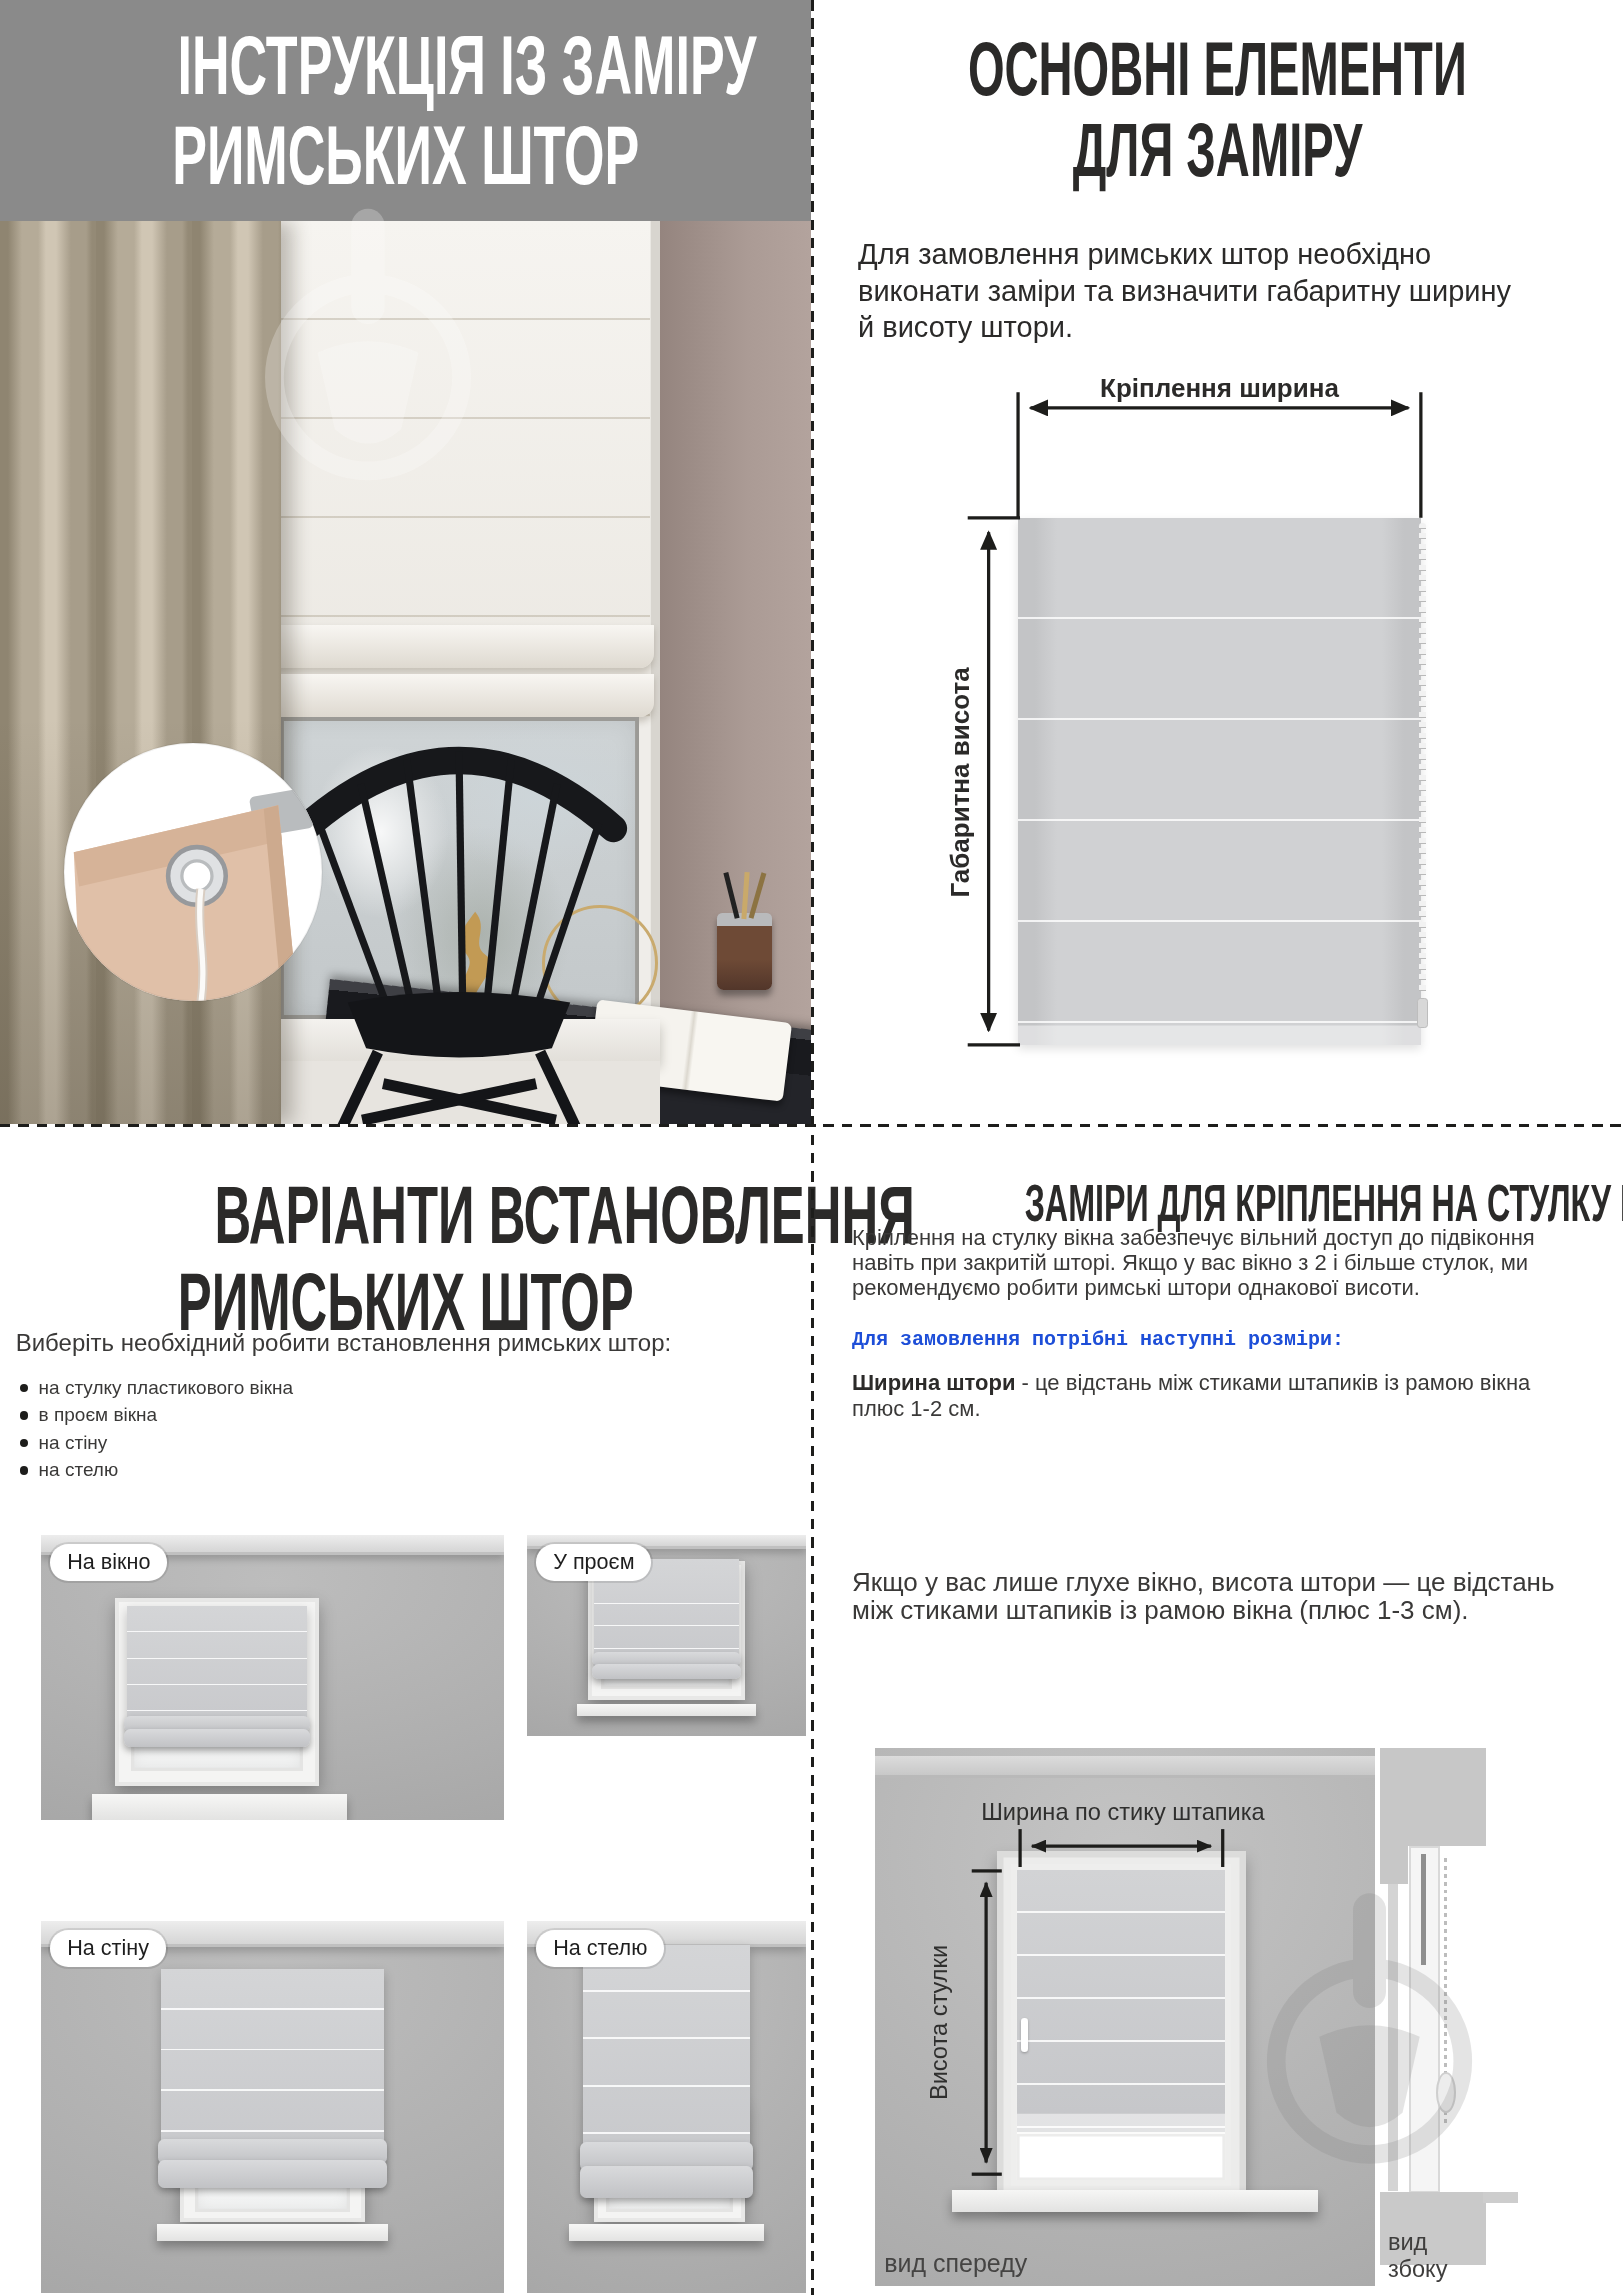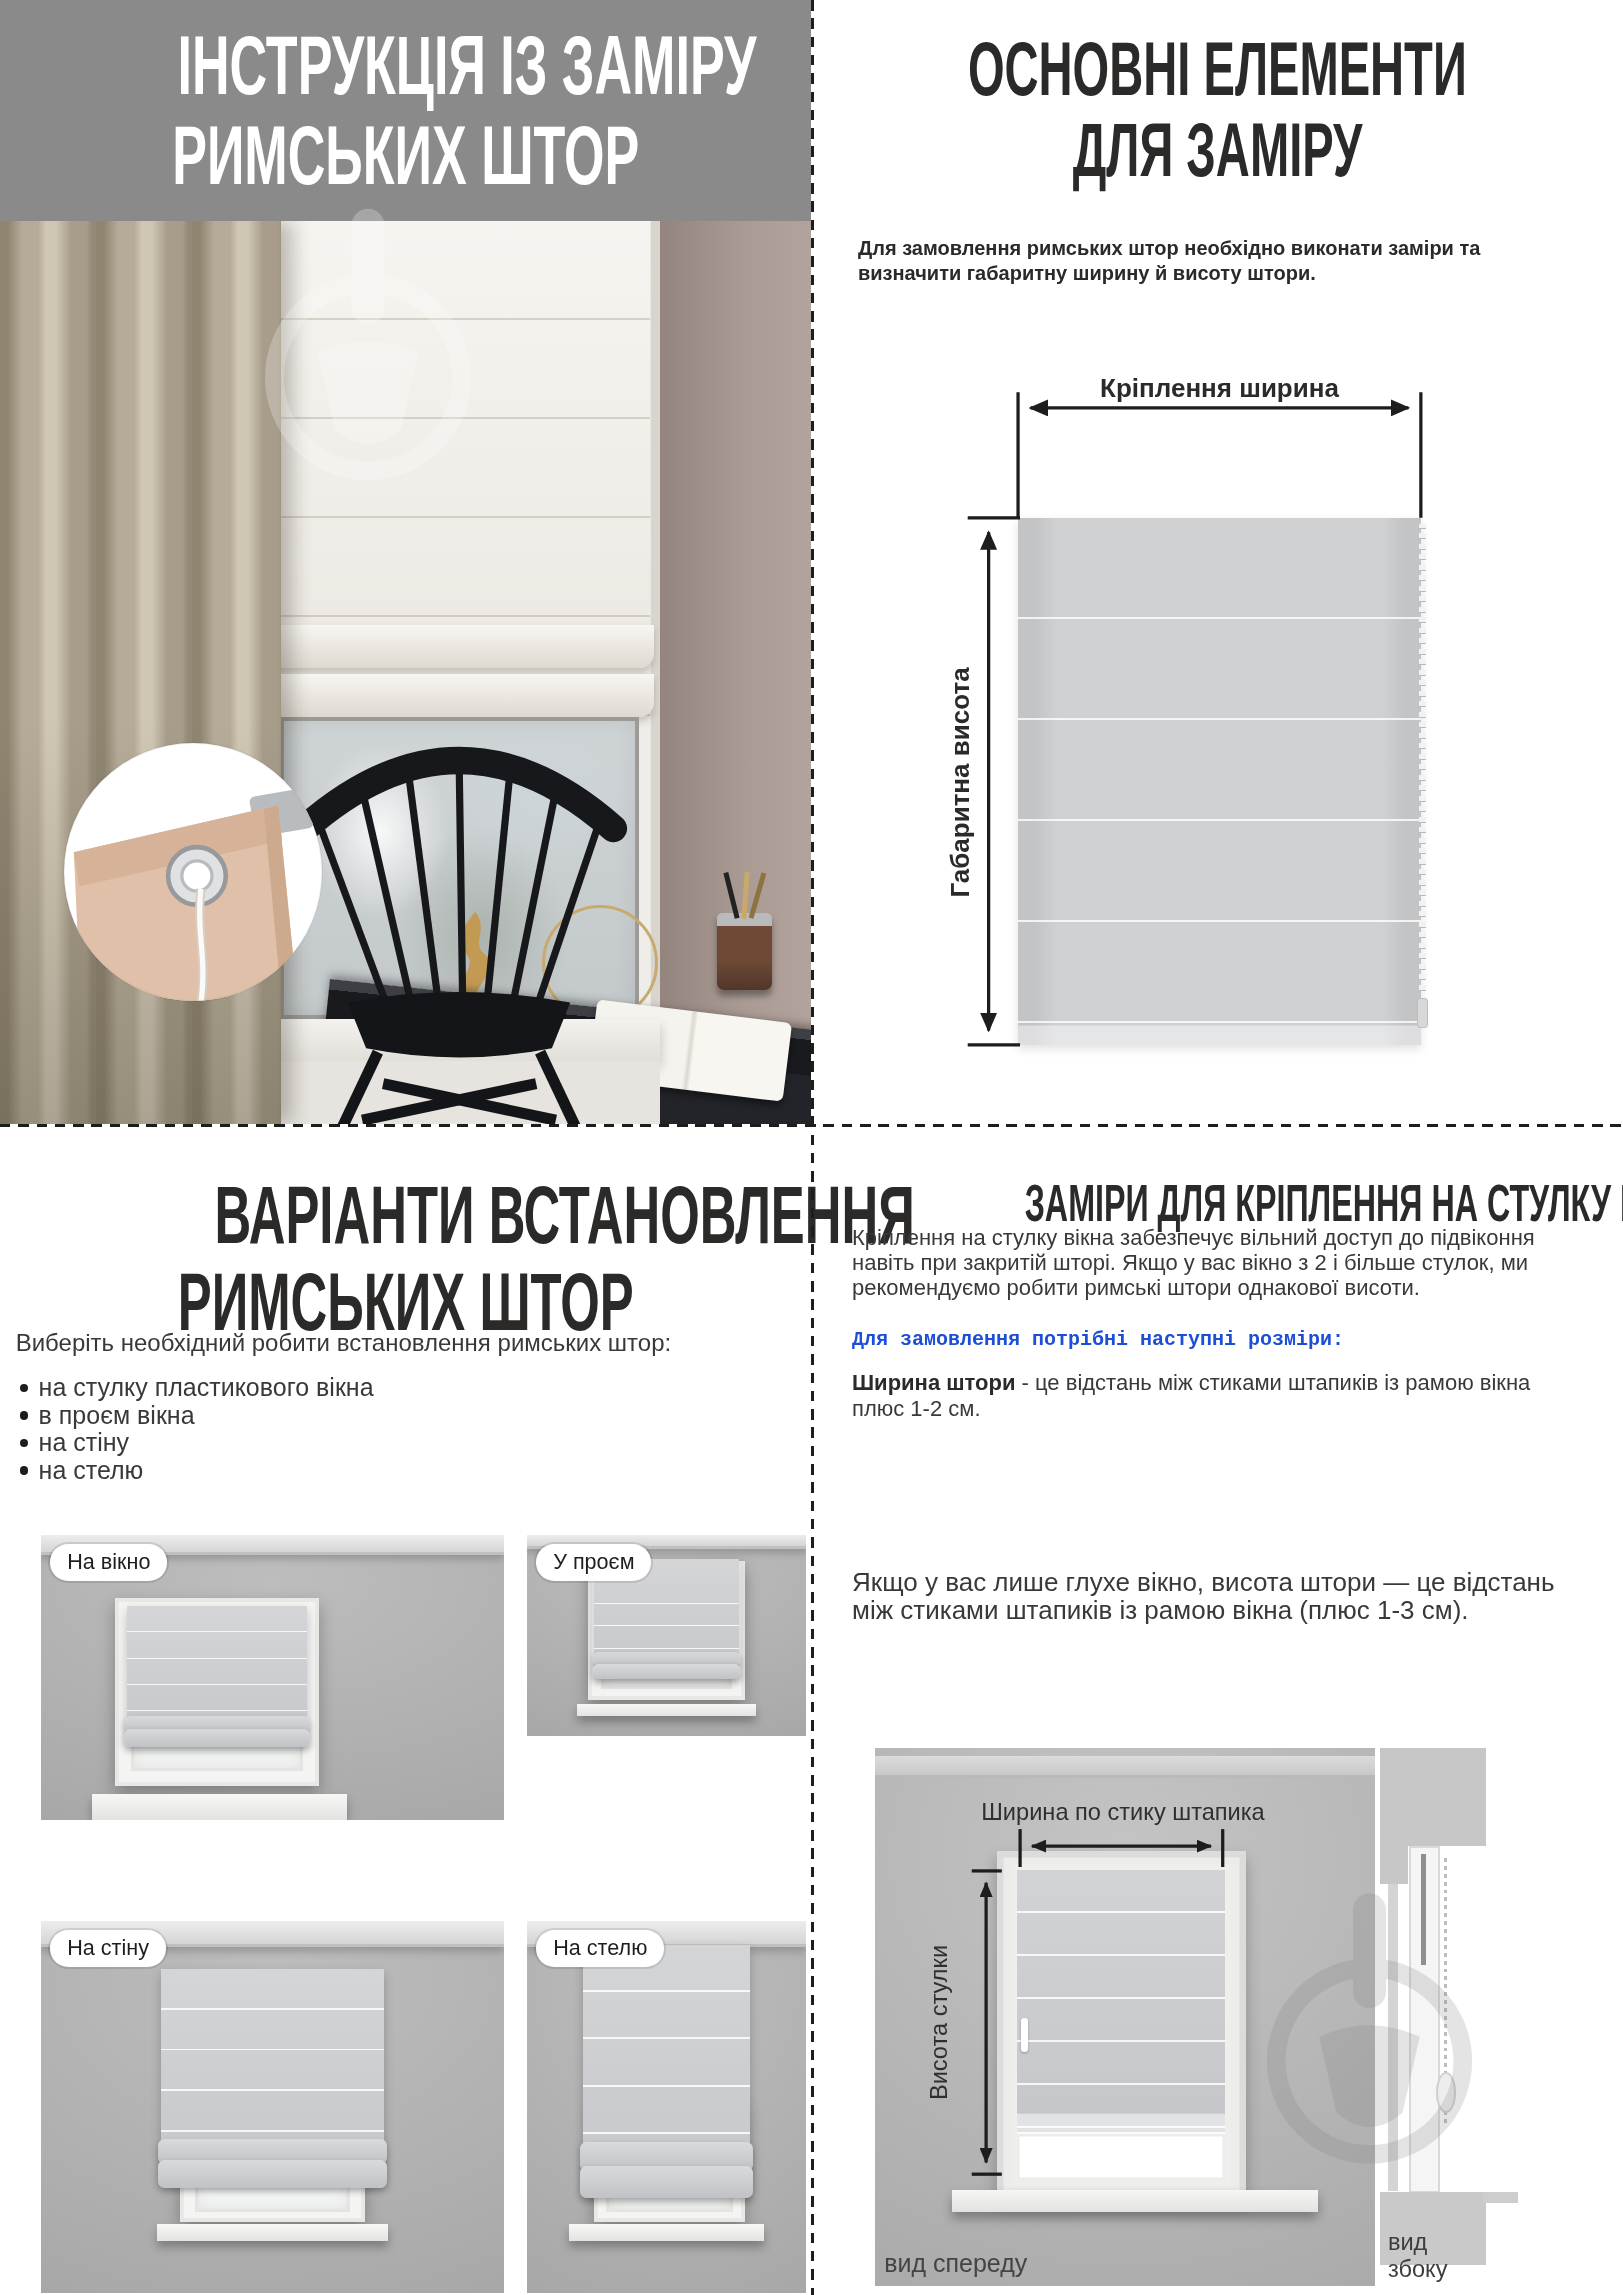--- a/index.html
+++ b/index.html
@@ -76,21 +76,21 @@
   .wm { pointer-events:none; }
   .wm-photo { left:260px; top:194px; width:216px; height:309px; color:#ffffff; opacity:.24; z-index:3; }
   .wm-br { left:1242px; top:1889px; width:255px; height:287px; color:#7c7c7c; opacity:.20; z-index:6; }
 
   .ph-inset { left:62px; top:520px; width:262px; height:262px; z-index:4; }
   .ph-chair { left:285px; top:496px; width:348px; height:410px; z-index:2; }
 
   
   .tr-title { left:812px; top:29px; width:811px; color:#2b2a29; }
   .tr-title .hline { font-size:76px; }
-  .tr-intro { left:858px; top:236px; width:661px; font-size:20px; line-height:1.26; font-weight:bold; color:#2b2a29; }
+  .tr-intro { left:858px; top:236px; width:661px; font-size:29px; line-height:1.26; font-weight:normal; color:#2b2a29; }
   .tr-diagram { left:812px; top:370px; width:811px; height:752px; }
   .dim-w { left:206px; top:2.6px; width:403px; text-align:center; font-size:26px; font-weight:bold; color:#2b2a29; }
   .dim-h-rot { left:-99px; top:396px; width:497px; height:33px; text-align:center; font-size:26px; font-weight:bold;
     color:#2b2a29; transform:rotate(-90deg); }
   .blind-box { left:206px; top:148px; width:403px; height:527px;
     background:
       repeating-linear-gradient(180deg, rgba(255,255,255,0) 0 99px, rgba(255,255,255,.8) 99px 101px),
       linear-gradient(90deg,#c3c4c6 0 17px, #d0d1d3 39px calc(100% - 39px), #c3c4c6 calc(100% - 17px)),
       linear-gradient(180deg,#d0d1d3,#c9cacc);
     box-shadow: inset 0 -19.6px 0 rgba(255,255,255,.45), 0 3.9px 9.2px rgba(0,0,0,.12); }
@@ -98,21 +98,21 @@
     background: repeating-linear-gradient(180deg,#f2f2f2 0 4.6px, #b9b9b9 4.6px 5.9px, rgba(0,0,0,0) 5.9px 10.5px); }
   .chain-end { position:absolute; right:-6.5px; bottom:17px; width:10.5px; height:30px; background:#d8d8d8;
     border:1.3px solid #bdbdbd; border-radius:3.3px; }
   .dim-svg { left:0; top:0; width:811px; height:752px; }
   .dim-svg line { stroke:#1d1d1b; stroke-width:5; }
 
   
   .bl-title { left:0; top:1172px; width:811px; color:#2b2a29; }
   .bl-title .hline { font-size:82px; }
   .bl-intro { left:15.7px; top:1329px; width:785px; font-size:24px; color:#3a3938; }
-  .bl-list { left:19.6px; top:1374px; width:785px; font-size:25px; color:#3a3938; }
+  .bl-list { left:19.6px; top:1374px; width:785px; font-size:19px; color:#3a3938; }
   .bullet-row { display:flex; align-items:center; height:27.5px; }
   .dot { width:8.5px; height:8.5px; border-radius:50%; background:#1d1d1b; margin-right:10.5px; flex:0 0 auto; }
 
   .tile { position:absolute; overflow:hidden;
     background: radial-gradient(150% 130% at 50% 16%, #bdbdbd 0%, #adadad 55%, #9f9f9f 100%); }
   .tile .ceiling { position:absolute; left:0; top:0; width:100%; height:7%;
     background:linear-gradient(180deg,#ededed,#d5d5d5); border-bottom:3.3px solid #c0c0c0;
     box-shadow:0 4.6px 7.9px rgba(0,0,0,.18); }
   .tile .win { position:absolute; background:#f4f4f3; box-shadow:0 6.5px 15.7px rgba(0,0,0,.28), inset 0 0 0 3.9px #e8e8e7; }
   .tile .glass { position:absolute; inset:8% 8%; background:linear-gradient(180deg,#ffffff,#f0f1f1);

